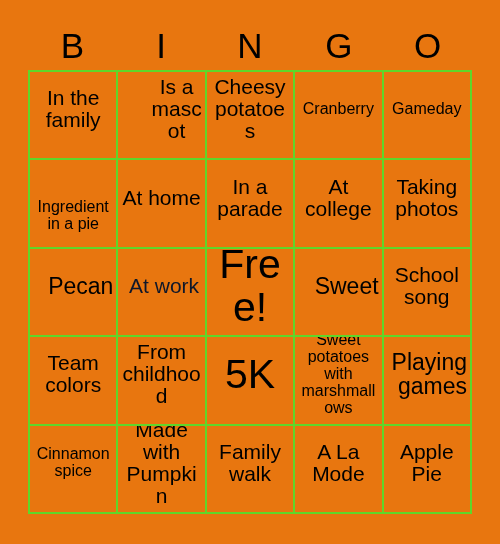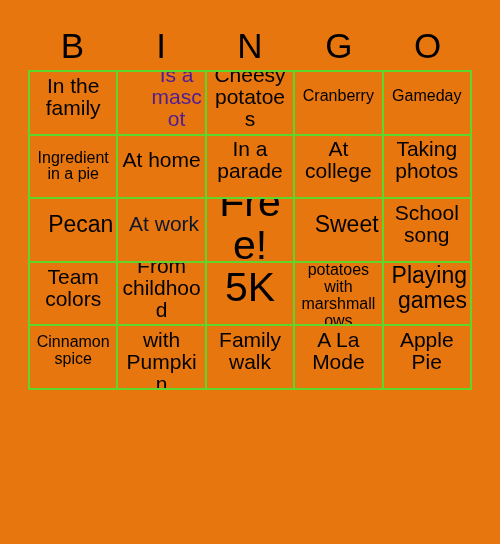--- a/index.html
+++ b/index.html
@@ -44,21 +44,21 @@
     letter-spacing: 0;
     font-family: "Liberation Sans", sans-serif;
   }
 
   
   .grid {
     position: absolute;
     left: 28px;
     top: 70px;
     width: 444px;
-    height: 320px;
+    height: 444px;
     display: grid;
     grid-template-columns: repeat(5, 1fr);
     grid-template-rows: repeat(5, 1fr);
     border-top: 2px solid #5fd72a;
     border-left: 2px solid #5fd72a;
     box-sizing: border-box;
   }
 
   .cell {
     border-right: 2px solid #5fd72a;
@@ -99,21 +99,21 @@
     <div class="bingo-letter" style="color: rgb(0, 0, 0);">N</div>
     <div class="bingo-letter" style="color: rgb(0, 0, 0);">G</div>
     <div class="bingo-letter" style="color: rgb(0, 0, 0);">O</div>
   </div>
 
   <div class="grid" style="border-top-color: rgb(95, 215, 42); border-left-color: rgb(95, 215, 42);">
 
     <div class="cell" style="border-right-color: rgb(95, 215, 42); border-bottom-color: rgb(95, 215, 42); color: rgb(0, 0, 0);">
         <span class="cell-text fs-md">In the family</span>
       </div>
-    <div class="cell" style="border-right-color: rgb(95, 215, 42); border-bottom-color: rgb(95, 215, 42); color: #4c1d95; padding-left: 33px;">
+    <div class="cell" style="border-right-color: rgb(95, 215, 42); border-bottom-color: rgb(95, 215, 42); color: #000000; padding-left: 33px;">
         <span class="cell-text fs-md">Is a mascot</span>
       </div>
     <div class="cell" style="border-right-color: rgb(95, 215, 42); border-bottom-color: rgb(95, 215, 42); color: rgb(0, 0, 0);">
         <span class="cell-text fs-md">Cheesy potatoes</span>
       </div>
     <div class="cell" style="border-right-color: rgb(95, 215, 42); border-bottom-color: rgb(95, 215, 42); color: rgb(0, 0, 0);">
         <span class="cell-text fs-sm">Cranberry</span>
       </div>
     <div class="cell" style="border-right-color: rgb(95, 215, 42); border-bottom-color: rgb(95, 215, 42); color: rgb(0, 0, 0);">
         <span class="cell-text fs-sm">Gameday</span>

